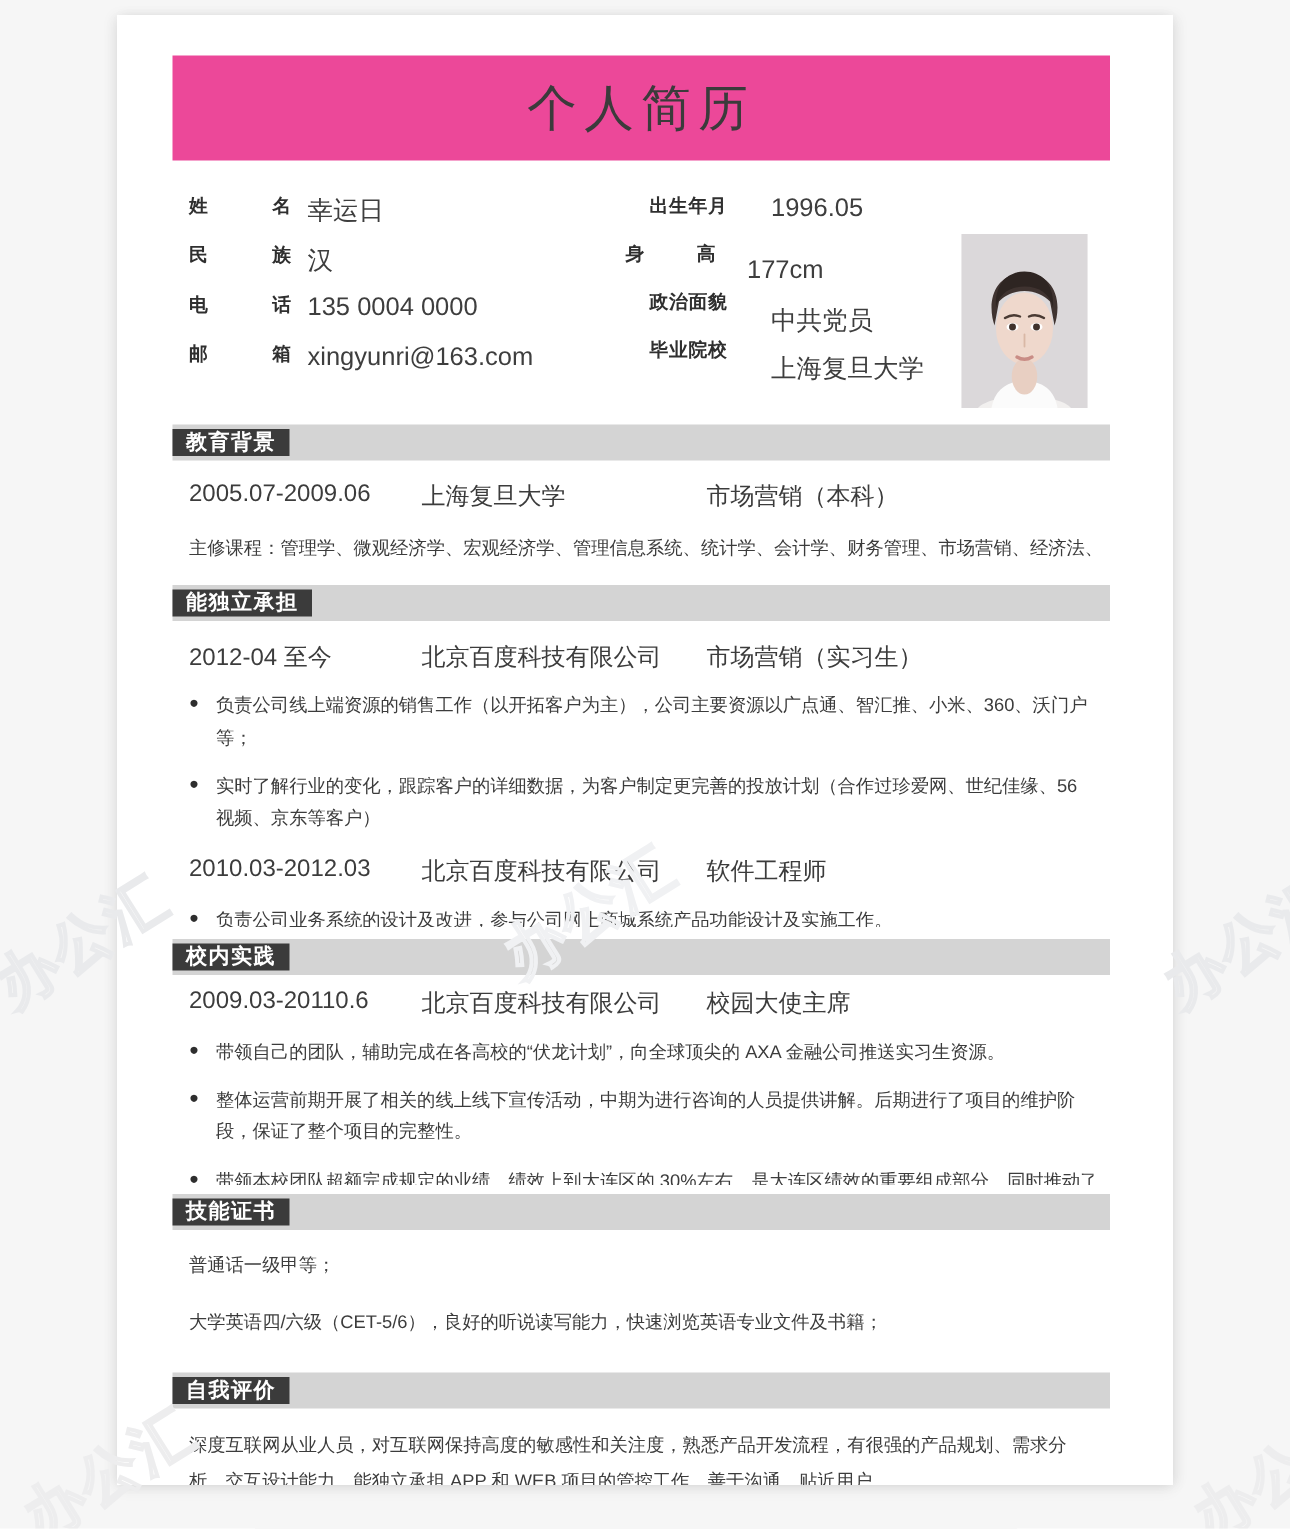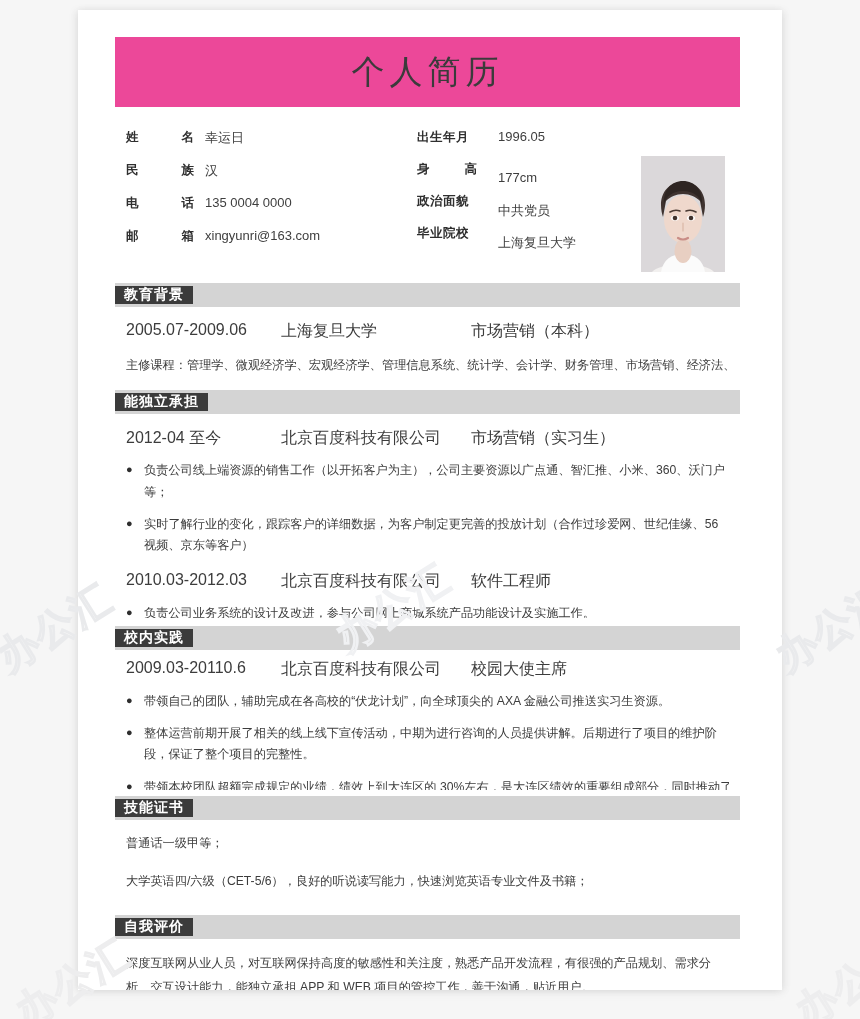--- a/index.html
+++ b/index.html
@@ -56,22 +56,22 @@
   }
   .col{position:absolute;top:0;}
   .col.left{left:11px;}
   .col.right{left:302px;}
   .irow{display:flex;align-items:flex-start;height:33px;}
   .ilabel{
     font-size:12.5px;font-weight:700;color:#2f2f2f;
     width:68px;display:flex;justify-content:space-between;
     letter-spacing:0;flex:none;
   }
-  .ilabel.nospace{display:block;letter-spacing:0.5px;}
-  .ival{font-size:13px;color:#3e3e3e;margin-left:11px;white-space:nowrap;}
+  .ilabel.nospace{display:block;letter-spacing:0.5px;margin-left:16px;}
+  .ival{font-size:17px;color:#3e3e3e;margin-left:11px;white-space:nowrap;}
   .col.right .irow{height:32px;}
   .col.right .ilabel{width:60px;}
   .col.right .ival{margin-left:21px;}
   .rv-shift{position:relative;top:9px;}
 
   .photo{
     position:absolute;left:526px;top:27px;
     width:84px;height:116px;
     background:#dcd9da;
     overflow:hidden;

